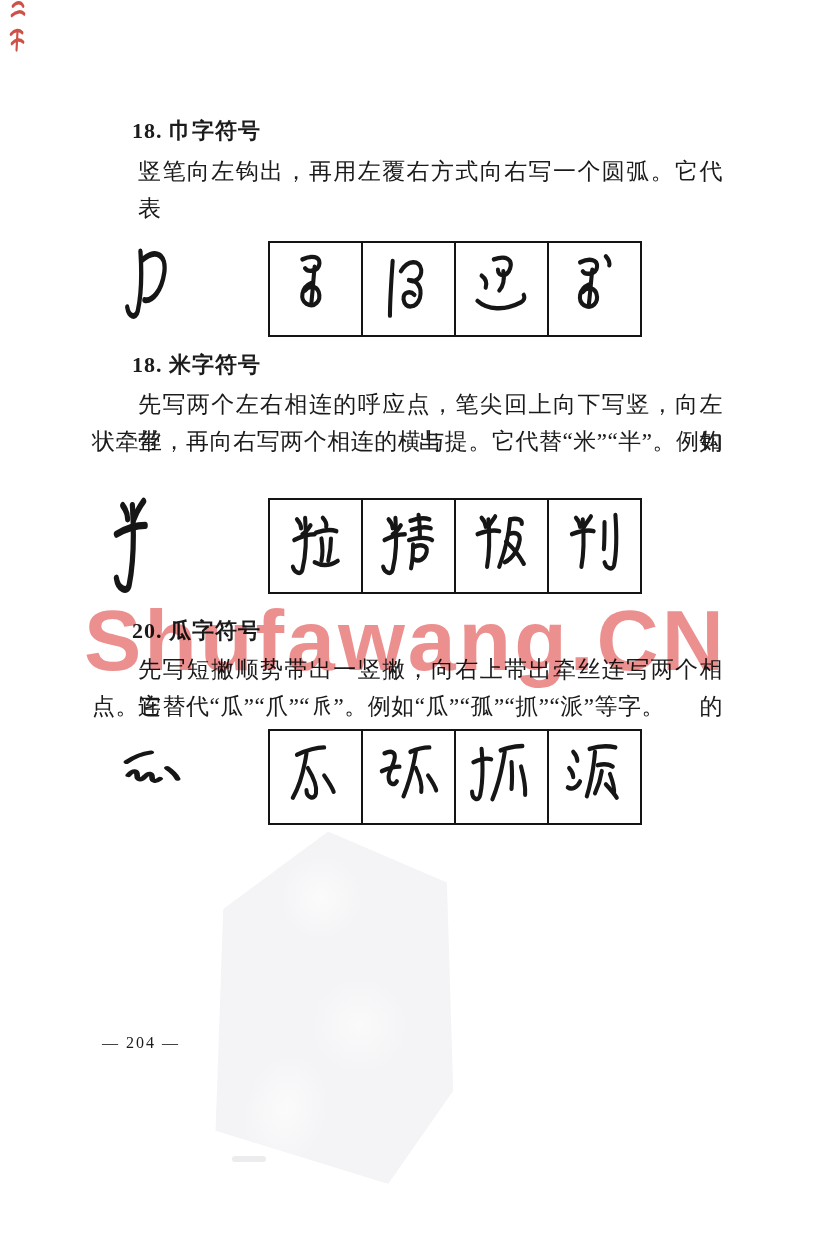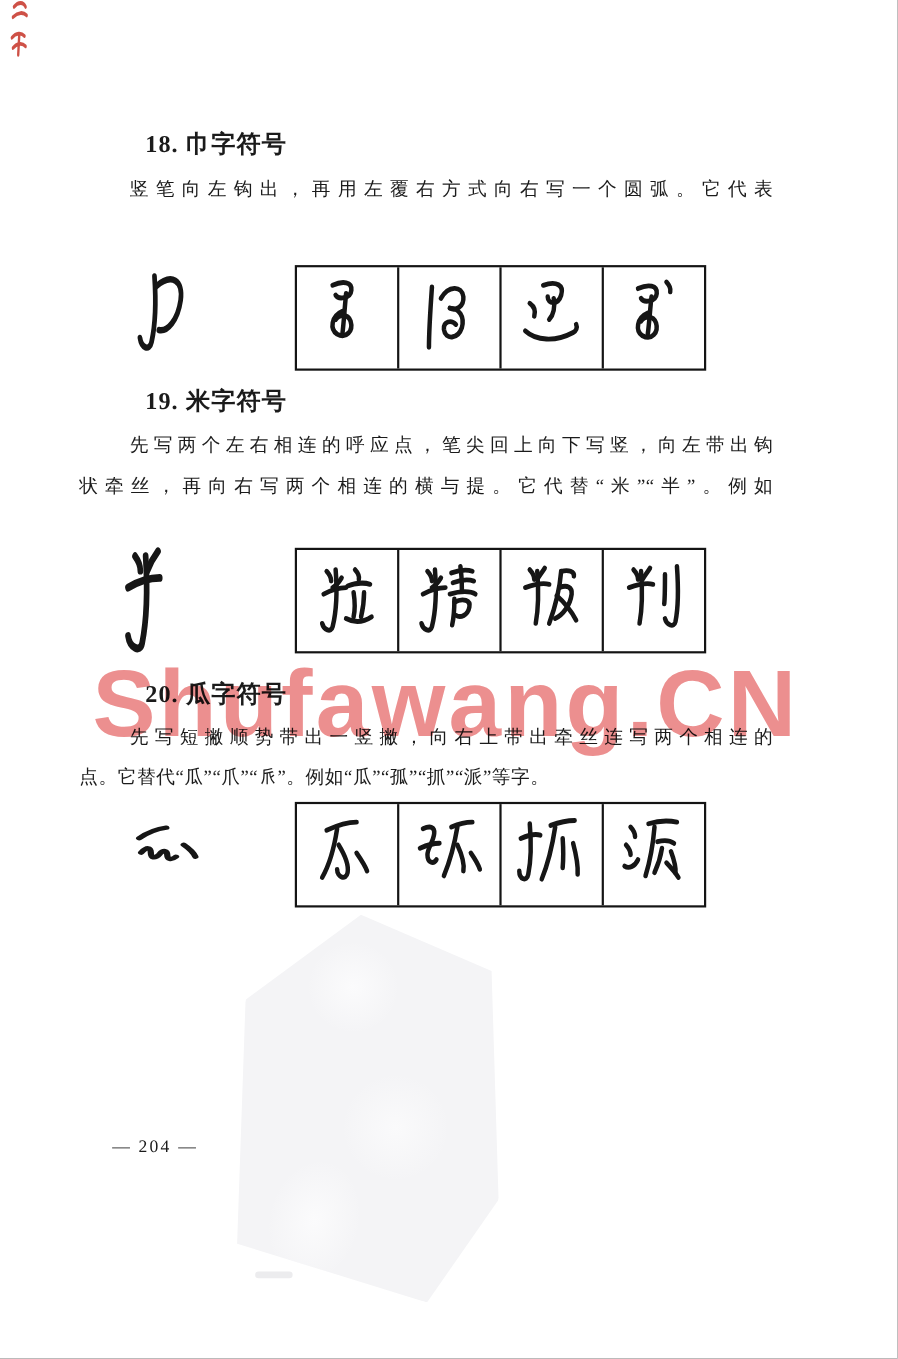--- a/index.html
+++ b/index.html
@@ -6,21 +6,21 @@
   .page{
     position:relative;width:816px;height:1235px;margin:0 auto;
     background:#ffffff;overflow:hidden;
     font-family:"Liberation Serif","DejaVu Serif",serif;
     color:#1b1b1b;
   }
   
   .sec-heading{position:absolute;left:132px;font-size:22px;font-weight:bold;z-index:2;letter-spacing:1px;}
   #h18{top:116px}#h19{top:350px}#h20{top:616px}
   
-  .para{position:absolute;left:72px;width:631px;font-size:17px;z-index:2;}
+  .para{position:absolute;left:92px;width:631px;font-size:23px;z-index:2;}
   .line{height:37px;line-height:37px;letter-spacing:.5px;}
   .line.fill{text-align:justify;text-align-last:justify;}
   .line.indent{padding-left:46px;}
   #para1{top:153px}#para2{top:386px}#para3{top:651px}
   
   .figure-box{position:absolute;left:268px;width:370px;height:92px;
     border:2.5px solid #141414;display:flex;background:#fff;z-index:2;box-sizing:content-box;}
   #fig1{top:241px}#fig2{top:498px}#fig3{top:729px}
   .cell{flex:1;border-left:2px solid #141414;display:flex;align-items:center;justify-content:center;}
   .cell:first-child{border-left:none;}
@@ -117,21 +117,21 @@
           <svg viewBox="0 0 100 100" preserveAspectRatio="none">
             <path d="M28,14 C42,8 54,10 53,20 C52,30 36,32 32,26"></path>
             <path d="M46,24 C44,40 43,56 41,70"></path>
             <path d="M41,44 C26,50 24,66 34,72 C46,78 56,68 52,56 C48,46 36,48 32,54"></path>
             <path d="M66,6 C70,10 72,14 71,18"></path>
           </svg>
         </div>
       </div>
   </div>
 
-  <div class="sec-heading" id="h19">19. 米字符号</div>
+  <div class="sec-heading" id="h19">18. 米字符号</div>
   <div class="para" id="para2">
     <div class="line indent fill">先写两个左右相连的呼应点，笔尖回上向下写竖，向左带出钩</div>
     <div class="line fill">状牵丝，再向右写两个相连的横与提。它代替“米”“半”。例如</div>
   </div>
   <div class="symbol" id="sym2" data-strokes="sections.1.figure.symbol.strokes">
       <svg viewBox="0 0 100 100" preserveAspectRatio="none">
         <path d="M26,16 C30,20 32,24 32,28"></path>
         <path d="M52,12 C46,18 42,24 40,28"></path>
         <path d="M18,42 C32,36 44,34 54,34"></path>
         <path d="M38,16 C40,40 40,66 34,88 C32,96 20,92 18,82"></path>

